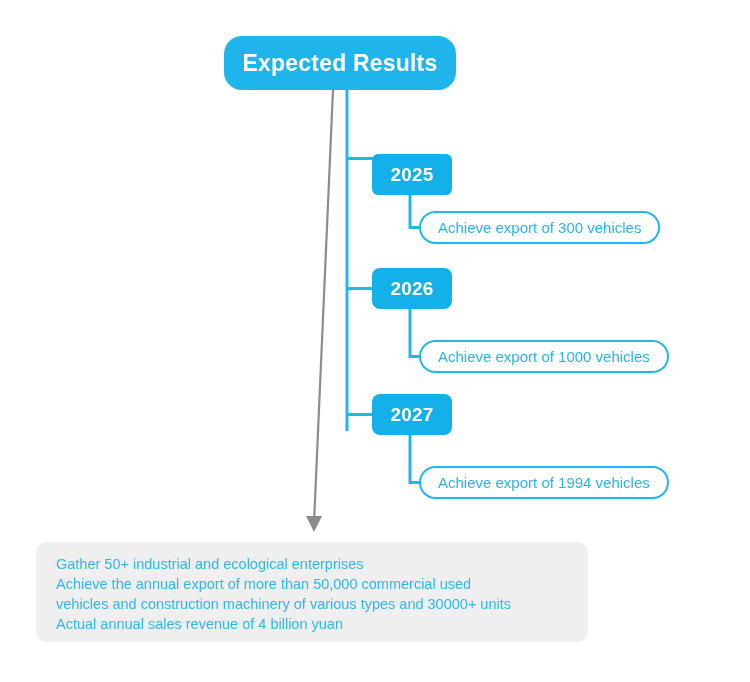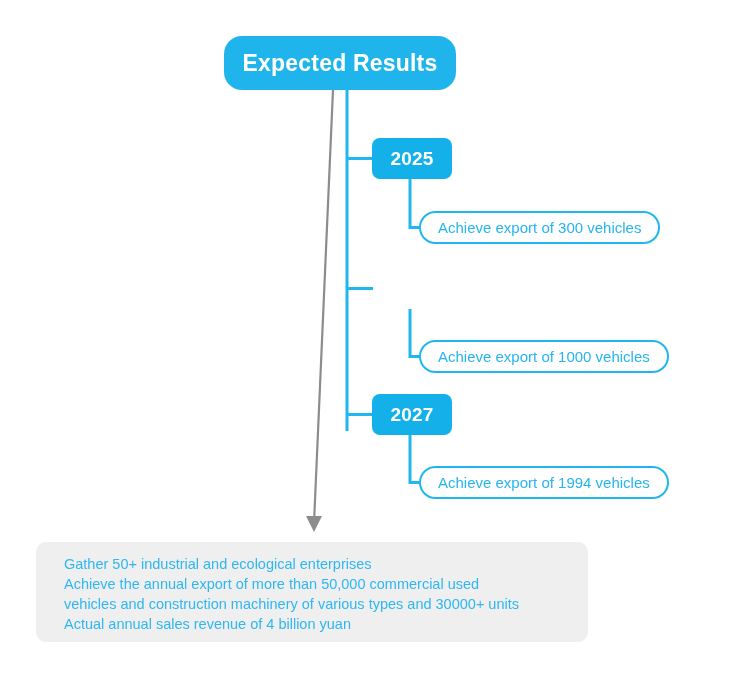--- a/index.html
+++ b/index.html
@@ -59,21 +59,21 @@
     align-items: center;
     justify-content: center;
     box-sizing: border-box;
   }
   .year-node .year-label {
     color: #ffffff;
     font-size: 19px;
     font-weight: bold;
     letter-spacing: 0.2px;
   }
-  .year-2025 { left: 372px; top: 138px; }
+  .year-2025 { left: 372px; top: 154px; border-radius: 6px; }
   .year-2026 { left: 372px; top: 268px; }
   .year-2027 { left: 372px; top: 394px; text-align: center; }
 
   
   .leaf-pill {
     position: absolute;
     height: 33px;
     background: #ffffff;
     border: 2px solid #20b7ef;
     border-radius: 18px;
@@ -95,21 +95,21 @@
   
   .summary-box {
     position: absolute;
     left: 36px;
     top: 542px;
     width: 552px;
     height: 100px;
     background: #efefef;
     border-radius: 10px;
     box-sizing: border-box;
-    padding: 12px 20px 0 28px;
+    padding: 12px 20px 0 20px;
   }
   .summary-line {
     color: #2eb7f0;
     font-size: 14.5px;
     line-height: 20px;
     white-space: nowrap;
   }
 </style>
 </head>
 <body>
@@ -136,20 +136,23 @@
     <span class="root-label">Expected Results</span>
   </div>
 
   <div class="year-node year-2025">
     <span class="year-label">2025</span>
   </div>
   <div class="leaf-pill pill-2025">
     <span class="leaf-label">Achieve export of 300 vehicles</span>
   </div>
 
+  <div class="year-node year-2026">
+    <span class="year-label">2026</span>
+  </div>
   <div class="leaf-pill pill-2026">
     <span class="leaf-label">Achieve export of 1000 vehicles</span>
   </div>
 
   <div class="year-node year-2027">
     <span class="year-label">2027</span>
   </div>
   <div class="leaf-pill pill-2027">
     <span class="leaf-label">Achieve export of 1994 vehicles</span>
   </div>

